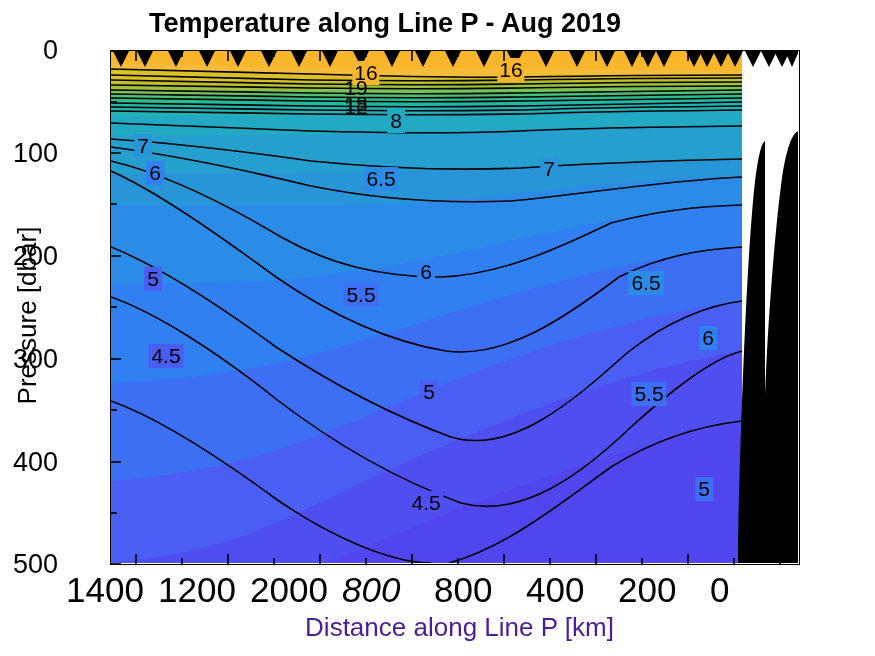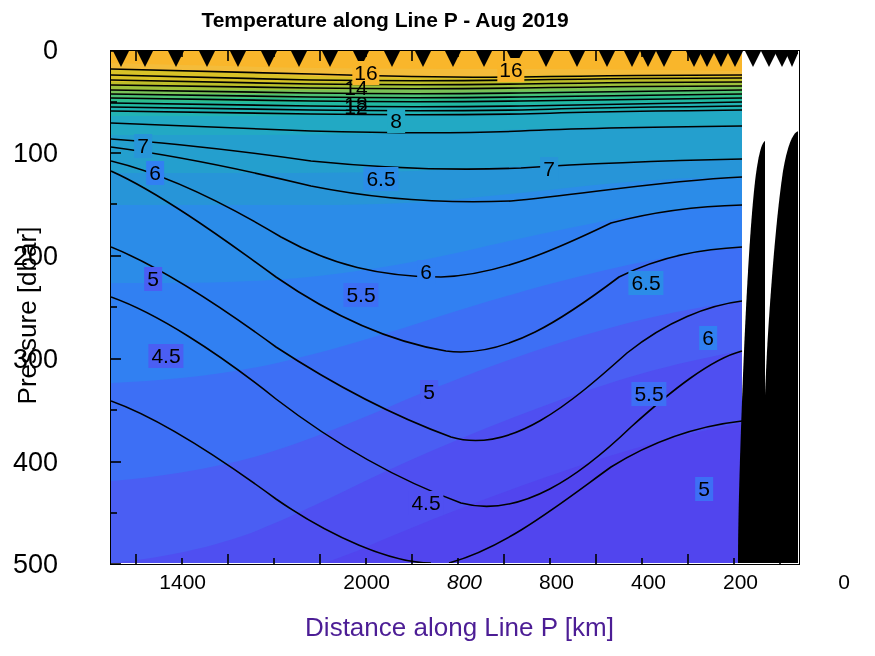--- a/index.html
+++ b/index.html
@@ -1,39 +1,39 @@
 <!DOCTYPE html>
 <html><head>
 <meta charset="utf-8">
 <style>
   html,body{margin:0;padding:0;background:#ffffff;}
   body{width:875px;height:656px;font-family:"Liberation Sans",sans-serif;overflow:hidden;}
   #fig{position:relative;width:875px;height:656px;background:#fff;}
 
   #title{
     position:absolute;left:0;top:8px;width:770px;text-align:center;
-    font-size:21px;font-weight:bold;color:#000;letter-spacing:0px;
+    font-size:27px;font-weight:bold;color:#000;letter-spacing:0px;
   }
 
   
   #axes{
     position:absolute;left:110px;top:50px;width:690px;height:515px;
     border:1.6px solid #000;box-sizing:border-box;background:#fff;
   }
   #plotclip{position:absolute;left:0;top:0;width:100%;height:100%;overflow:hidden;}
   #plotsvg{position:absolute;left:0;top:0;}
 
   
   .ylab{
     position:absolute;right:817px;text-align:right;width:90px;
     font-size:27px;color:#000;transform:translateY(-50%);
   }
   .xlab{
-    position:absolute;top:570px;text-align:right;width:140px;
-    font-size:21px;color:#000;transform:translateX(-50%);
+    position:absolute;top:570px;text-align:left;width:140px;
+    font-size:35px;color:#000;transform:translateX(-50%);
   }
   #xaxis-title{
     position:absolute;left:0;top:612px;width:875px;text-align:center;
     font-size:26px;color:#4c1d95;padding-left:22px;
   }
   #yaxis-title{
     position:absolute;left:-163px;top:300px;width:380px;text-align:center;
     font-size:26px;color:#000;transform:rotate(-90deg);transform-origin:center;
   }
   .clab{
@@ -171,21 +171,21 @@
         </g>
       </svg>
 
       <svg width="687" height="512" style="position:absolute;left:0;top:0;" xmlns="http://www.w3.org/2000/svg">
         <path d="M688,512 L688,80 C682,80 676,96 672,120 C666,160 660,230 656,300 C652,380 650,460 650,512 Z" fill="#000"></path>
         <path d="M654,512 L654,90 C650,92 646,110 643,140 C638,190 634,270 631,350 C628,430 627,480 627,512 Z" fill="#000"></path>
       </svg>
 
       <div class="clab" style="left:400px;top:19px;background:#f9b62b;padding:0 2px;">16</div>
       <div class="clab" style="left:255px;top:22px;background:#f9b62b;padding:0 2px;">16</div>
-      <div class="clab" style="left:245px;top:37px;">14</div>
+      <div class="clab" style="left:245px;top:37px;">19</div>
       <div class="clab" style="left:245px;top:56px;">12</div>
       <div class="clab" style="left:245px;top:53px;">18</div>
       <div class="clab" style="left:285px;top:70px;background:#22a9c4;padding:0 3px;">8</div>
       <div class="clab" style="left:32px;top:95px;background:#2795d8;padding:0 3px;">7</div>
       <div class="clab" style="left:44px;top:122px;background:#3180f2;padding:0 3px;">6</div>
       <div class="clab" style="left:270px;top:128px;background:#2b8ce8;padding:0 3px;">6.5</div>
       <div class="clab" style="left:438px;top:118px;background:#2795d8;padding:0 3px;">7</div>
       <div class="clab" style="left:42px;top:228px;background:#4a5ef3;padding:0 3px;">5</div>
       <div class="clab" style="left:250px;top:244px;background:#3d6ff5;padding:0 3px;">5.5</div>
       <div class="clab" style="left:315px;top:221px;background:#3180f2;padding:0 3px;">6</div>
@@ -250,20 +250,21 @@
   </div>
 
   <div class="ylab" style="top:50px;">0</div>
   <div class="ylab" style="top:153px;">100</div>
   <div class="ylab" style="top:256px;">200</div>
   <div class="ylab" style="top:359px;">300</div>
   <div class="ylab" style="top:462px;">400</div>
   <div class="ylab" style="top:564px;">500</div>
 
   <div class="xlab" style="left:136px;">1400</div>
+  <div class="xlab" style="left:228px;">1200</div>
   <div class="xlab" style="left:320px;">2000</div>
   <div class="xlab" style="left:412px;font-style:italic;">800</div>
   <div class="xlab" style="left:504px;">800</div>
   <div class="xlab" style="left:596px;">400</div>
   <div class="xlab" style="left:688px;">200</div>
   <div class="xlab" style="left:780px;">0</div>
 
   <div id="xaxis-title">Distance along Line P [km]</div>
   <div id="yaxis-title">Pressure [dbar]</div>
 

